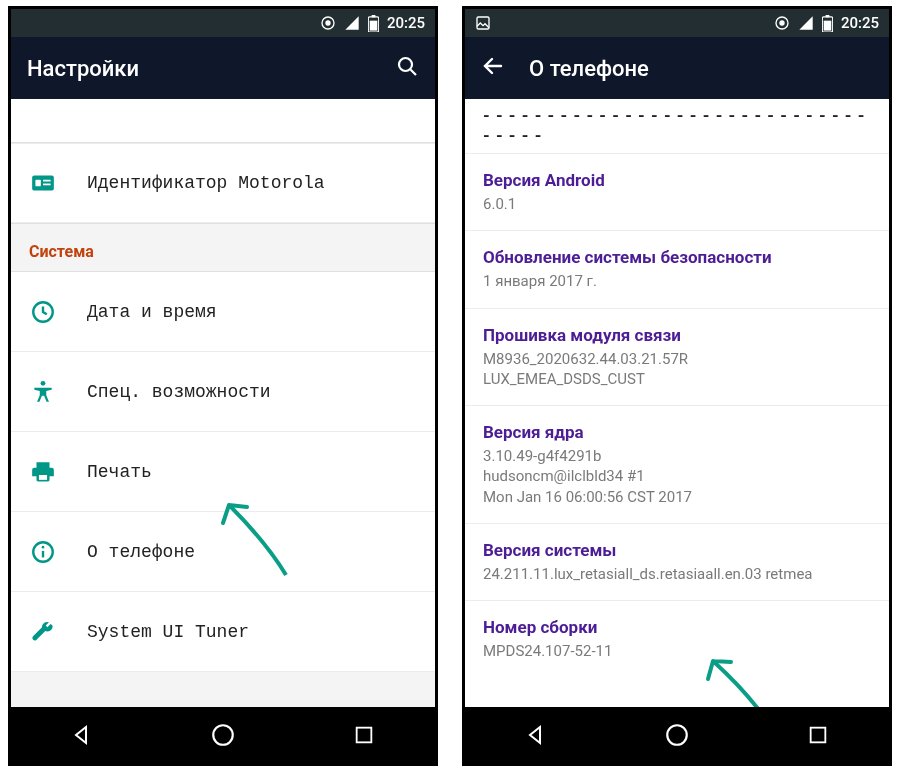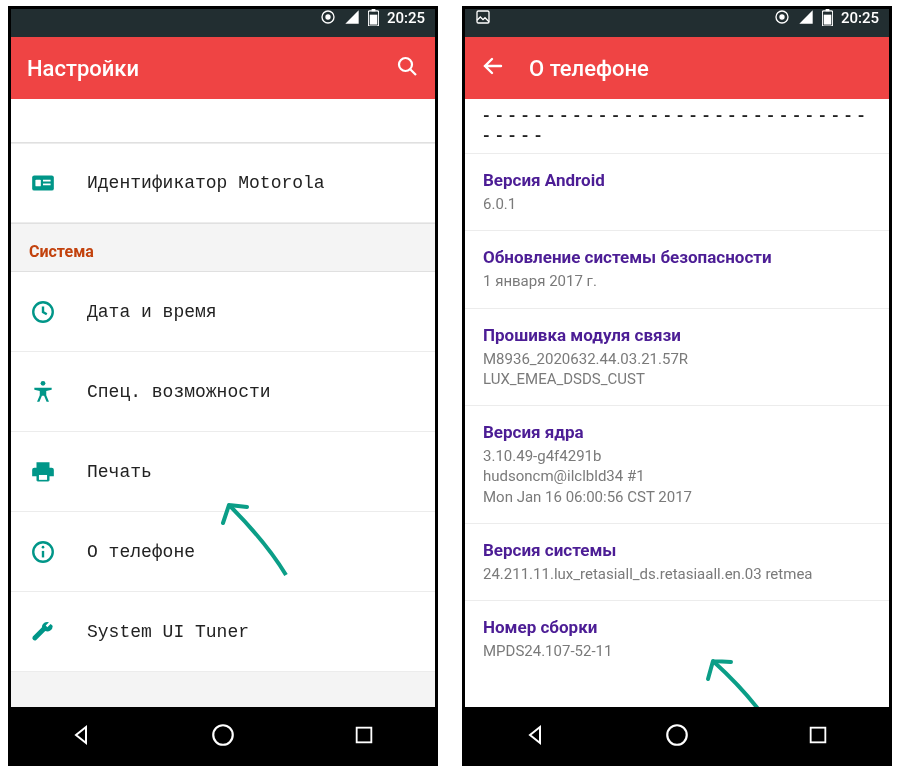--- a/index.html
+++ b/index.html
@@ -19,31 +19,32 @@
     display: flex;
     flex-direction: column;
     background: #fff;
     overflow: hidden;
   }
   .statusbar {
     height: 28px;
     background: #222e31;
     color: #fff;
     display: flex;
+    align-items: center;
     justify-content: flex-end;
     padding: 0 10px;
     gap: 8px;
     font-size: 15px;
     font-weight: 500;
   }
   .statusbar .left-icons { margin-right: auto; display:flex; gap:6px; }
   .statusbar svg { display:block; }
   .appbar {
     height: 62px;
-    background: #ef4444;
+    background: #0f172a;
     color: #fff;
     display: flex;
     align-items: center;
     padding: 0 16px;
     gap: 24px;
   }
   .appbar .title {
     font-size: 22px;
     font-weight: 500;
     flex: 1;

